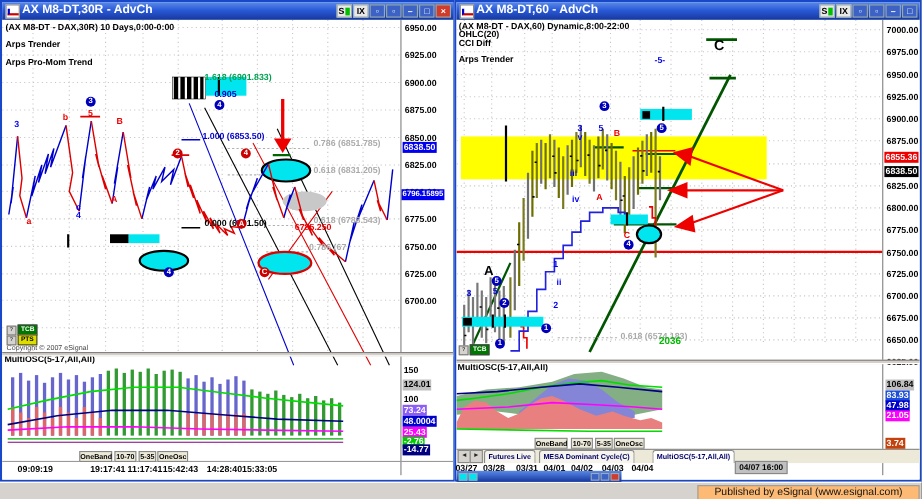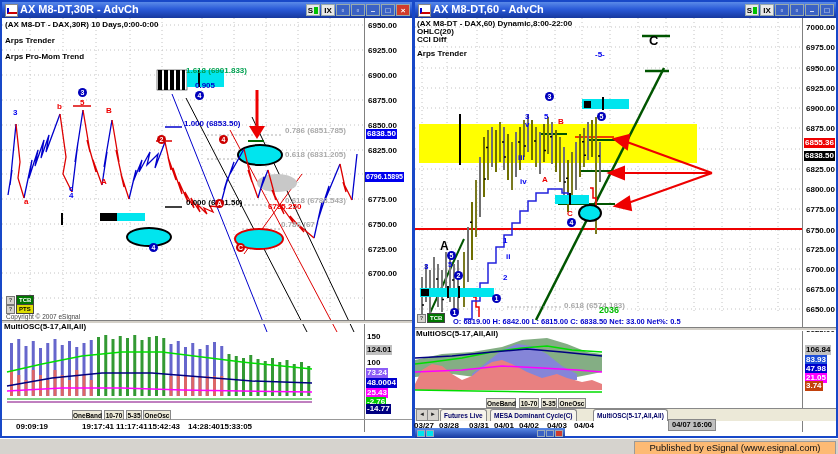--- a/index.html
+++ b/index.html
@@ -444,21 +444,20 @@
     </div>
 
     <div class="lab hdr" style="left:2px;top:17px;">(AX M8-DT - DAX,60) Dynamic,8:00-22:00</div>
     <div class="lab hdr" style="left:2px;top:25px;">OHLC(20)</div>
     <div class="lab hdr" style="left:2px;top:33px;">CCI Diff</div>
     <div class="lab hdr" style="left:2px;top:47px;">Arps Trender</div>
 
     <div class="lab" style="left:149px;top:299px;color:#aaa;">0.618 (6574.183)</div>
     <div class="lab" style="left:184px;top:303px;color:#00bb00;font-size:9px;">2036</div>
 
-    <div class="statusline" style="left:38px;top:315px;">O: 6819.00   H: 6842.00   L: 6815.00   C: 6838.50   Net: 33.00   Net%: 0.5</div>
     <div class="cornbtn" style="left:2px;top:311px;">
       <span class="qbox">?</span>
       <span class="cbl" id="tcbR" style="background: rgb(0, 119, 0); color: rgb(255, 255, 255);">TCB</span>
     </div>
 
     <div class="vsep" style="left:387px;top:16px;height:414px;"></div>
     <div class="hsplit" style="top:325px;width:421px;"></div>
     <div class="lab hdr" style="left:1px;top:327px;">MultiOSC(5-17,All,All)</div>
 
     <div style="position:absolute;left:0;top:406px;width:421px;height:12px;background:#ece9d8;border-top:1px solid #888;z-index:7;"></div>
@@ -493,21 +492,21 @@
       <span class="lab" style="left: 24px; top: 419px;">03/28</span>
       <span class="lab" style="left: 54px; top: 419px;">03/31</span>
       <span class="lab" style="left: 79px; top: 419px;">04/01</span>
       <span class="lab" style="left: 104px; top: 419px;">04/02</span>
       <span class="lab" style="left: 132px; top: 419px;">04/03</span>
       <span class="lab" style="left: 159px; top: 419px;">04/04</span>
       <span class="tag" style="left: 390px; top: 343px; background: rgb(192, 192, 192); color: rgb(0, 0, 0);">106.84</span>
       <span class="tag" style="left: 390px; top: 353px; background: #1d4ed8; color: rgb(255, 255, 255);">83.93</span>
       <span class="tag" style="left: 390px; top: 362px; background: rgb(0, 0, 204); color: rgb(255, 255, 255);">47.98</span>
       <span class="tag" style="left: 390px; top: 371px; background: rgb(255, 0, 255); color: rgb(255, 255, 255);">21.05</span>
-      <span class="tag" style="left: 390px; top: 379px; background: #c2410c; color: rgb(255, 255, 255);">3.74</span>
+      <span class="tag" style="left: 390px; top: 396px; background: #c2410c; color: rgb(255, 255, 255);">3.74</span>
       <span class="tag" style="left: 390px; top: 387px; background: rgb(0, 204, 0); color: rgb(255, 255, 255); margin-left: 40px;">-28.75</span>
       <span class="oscbtn" style="left: 71px; top: 396px; width: 30px;">OneBand</span>
       <span class="oscbtn" style="left: 104px; top: 396px; width: 20px;">10-70</span>
       <span class="oscbtn" style="left: 126px; top: 396px; width: 16px;">5-35</span>
       <span class="oscbtn" style="left: 143px; top: 396px; width: 28px;">OneOsc</span>
       <span class="wt" style="color: rgb(0, 0, 238); left: 180px; top: 48px;">-5-</span>
       <span class="wt" style="color: rgb(0, 0, 0); font-size: 13px; left: 234px; top: 31px;">C</span>
       <span class="wc" style="background: rgb(0, 0, 187); left: 130px; top: 90px;">3</span>
       <span class="wc" style="background: rgb(0, 0, 187); left: 182px; top: 110px;">5</span>
       <span class="wt" style="color: rgb(0, 0, 238); left: 110px; top: 110px;">3</span>

